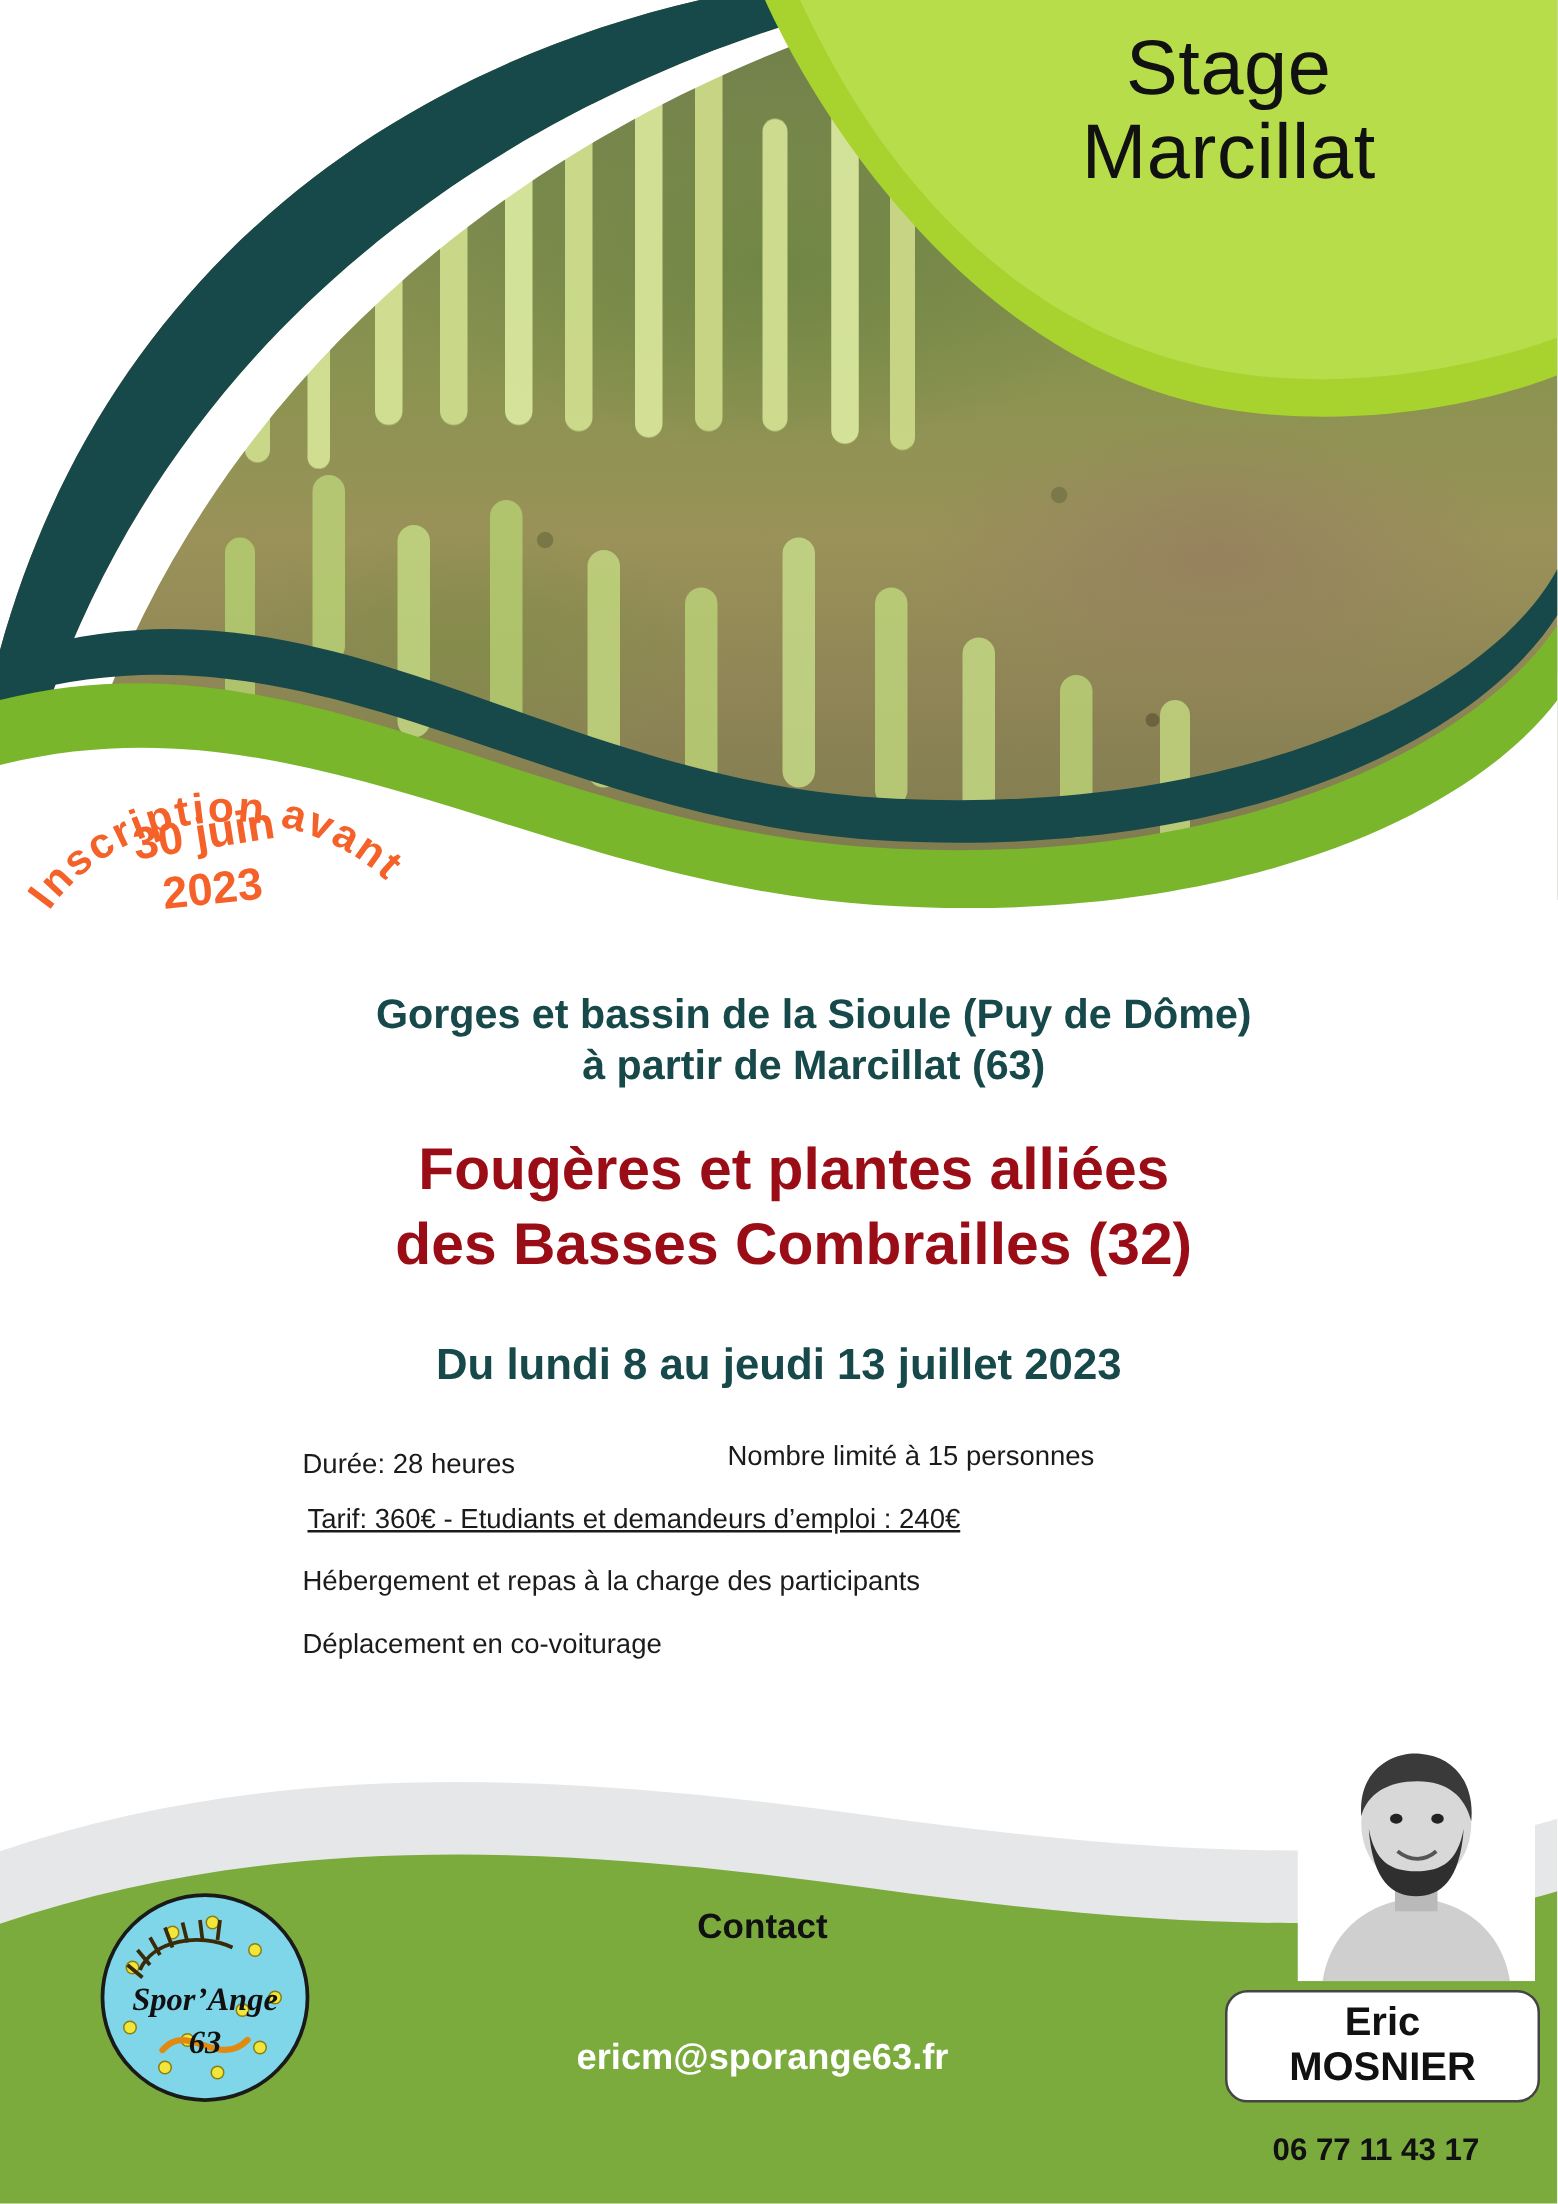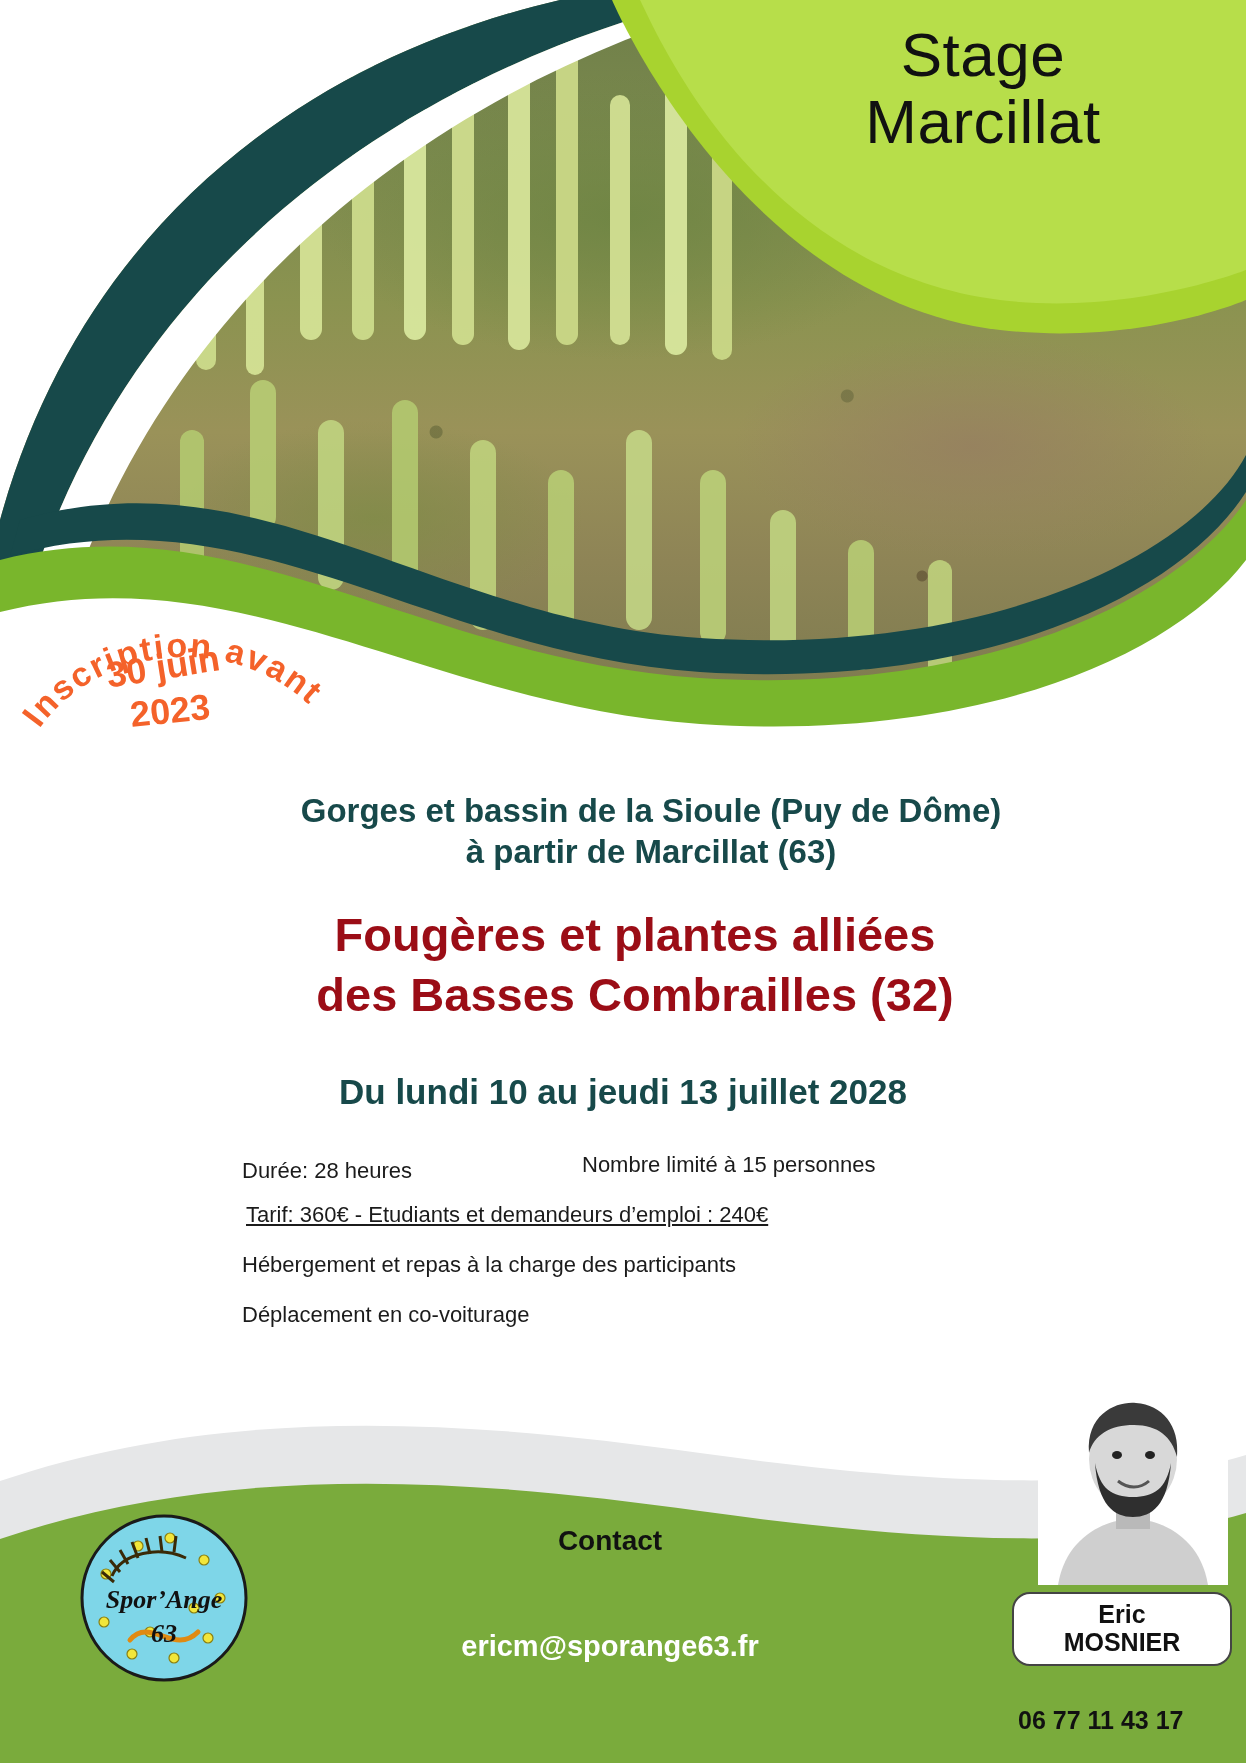--- a/index.html
+++ b/index.html
@@ -176,23 +176,23 @@
     overflow: hidden;
   }
   .nameplate {
     position: absolute;
     right: 14px; top: 1592px;
     width: 208px;
     background: #ffffff;
     border: 2px solid #444;
     border-radius: 18px;
     text-align: center;
-    padding: 6px 4px 8px;
-    font-weight: bold;
-    font-size: 25px;
+    padding: 6px 20px 8px;
+    font-weight: bold;
+    font-size: 32px;
     line-height: 1.12;
     color: #111;
   }
   .phone {
     position: absolute;
     right: 18px; top: 1706px;
     width: 210px;
     text-align: left;
     font-weight: bold;
     font-size: 25px;
@@ -283,21 +283,21 @@
 <div class="subtitle">
   <div>Gorges et bassin de la Sioule (Puy de Dôme)</div>
   <div>à partir de Marcillat (63)</div>
 </div>
 
 <div class="maintitle">
   <div>Fougères et plantes alliées</div>
   <div>des Basses Combrailles (32)</div>
 </div>
 
-<div class="dates">Du lundi 10 au jeudi 13 juillet 2028</div>
+<div class="dates">Du lundi 8 au jeudi 13 juillet 2023</div>
 
 <div class="details">
   <div class="row">
     <span class="d-duration">Durée: 28 heures</span>
     <span class="d-limit">Nombre limité à 15 personnes</span>
   </div>
   <div class="row">
     <span class="d-price">Tarif: 360€  -  Etudiants et demandeurs d’emploi : 240€</span>
   </div>
   <div class="row">

